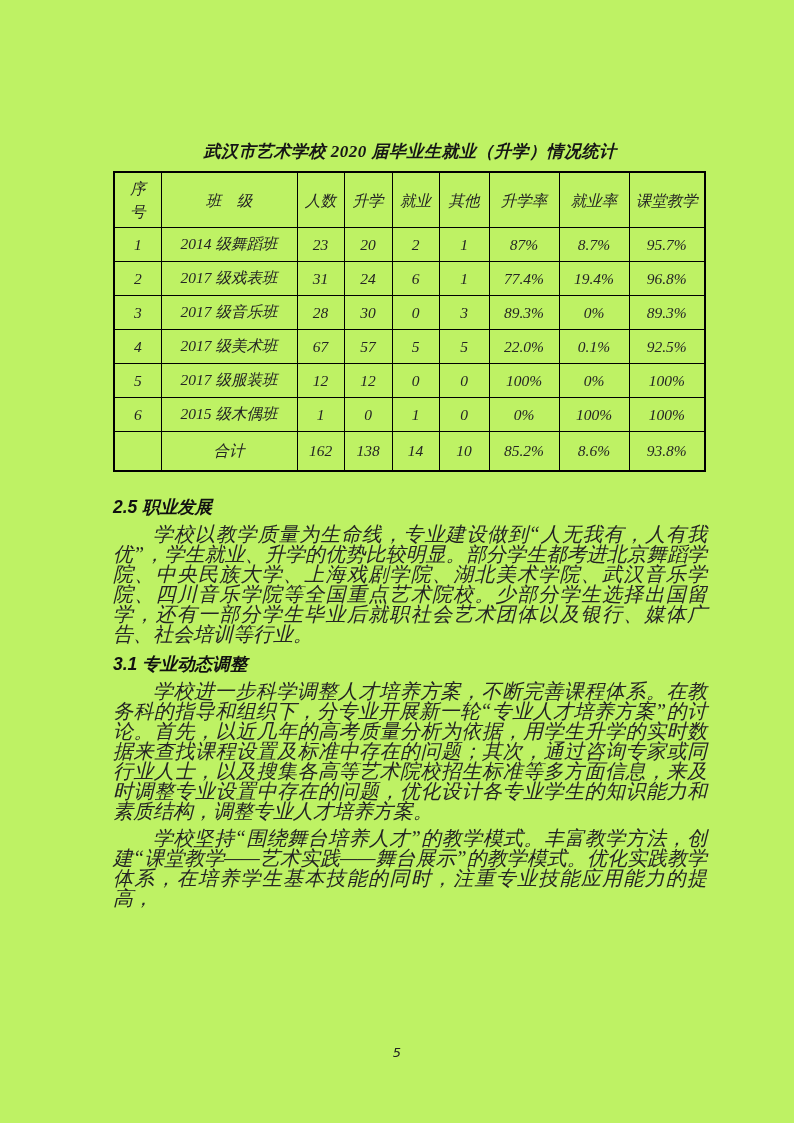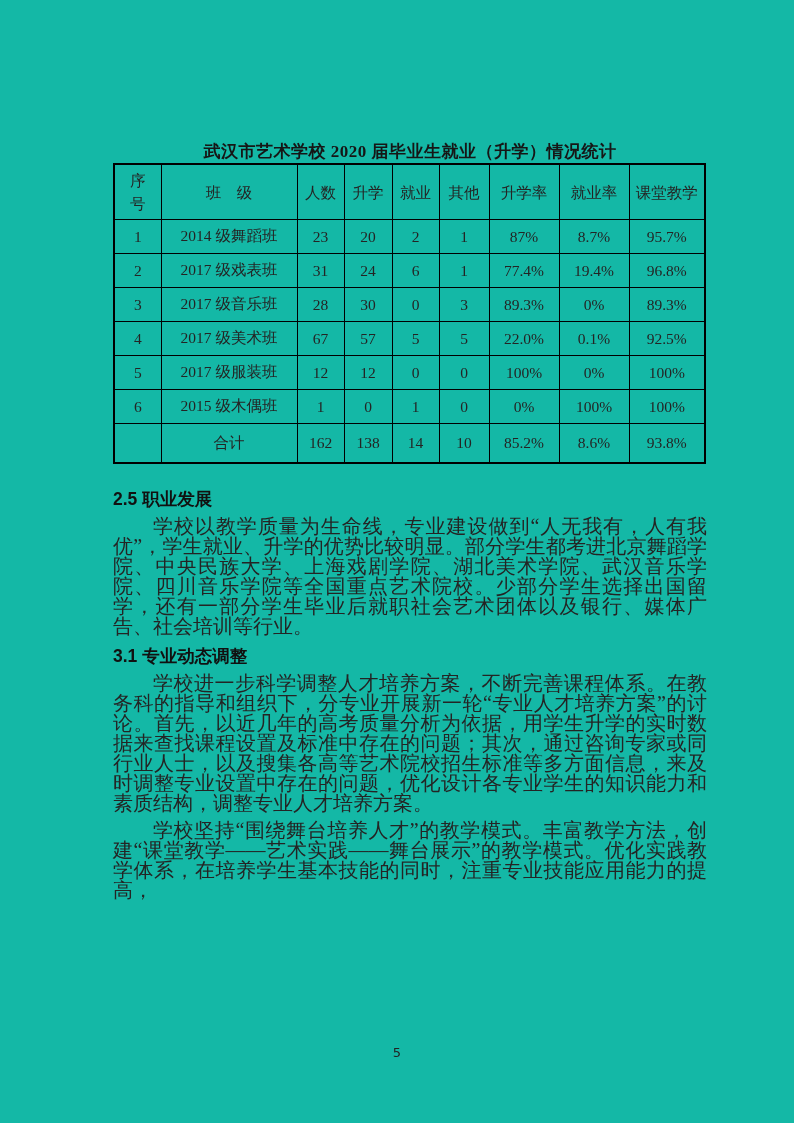--- a/index.html
+++ b/index.html
@@ -1,41 +1,43 @@
 <!DOCTYPE html>
 <html><head>
 <meta charset="utf-8">
 <style>
   html,body { margin:0; padding:0; background:#ffffff; }
   .page {
     position:relative;
     width:794px; height:1123px;
-    background:#14b8a6;
+    background:#bef264;
     font-family:"Liberation Serif","DejaVu Serif",serif;
     color:#1f1f1f;
     overflow:hidden;
     margin:0 auto;
+    font-style:italic;
   }
   .content {
     position:absolute;
     left:113px; top:0;
     width:594px;
   }
   .table-title {
     margin:0;
     padding-top:141px;
     font-size:17px;
     font-weight:600;
     line-height:22px;
     text-align:center;
     letter-spacing:0.5px;
     color:#161616;
   }
   table.stats {
     width:591px;
+    margin-top:8px;
     border-collapse:collapse;
     table-layout:fixed;
     border:2px solid #000;
   }
   table.stats th, table.stats td {
     border:1px solid #000;
     text-align:center;
     vertical-align:middle;
     padding:0 1px;
     font-size:15.5px;

